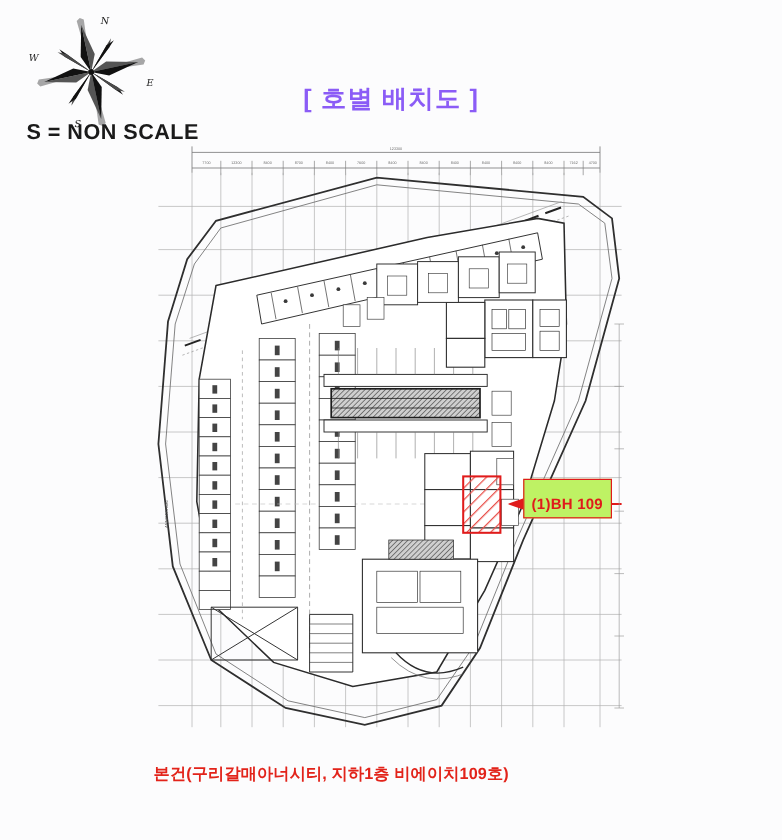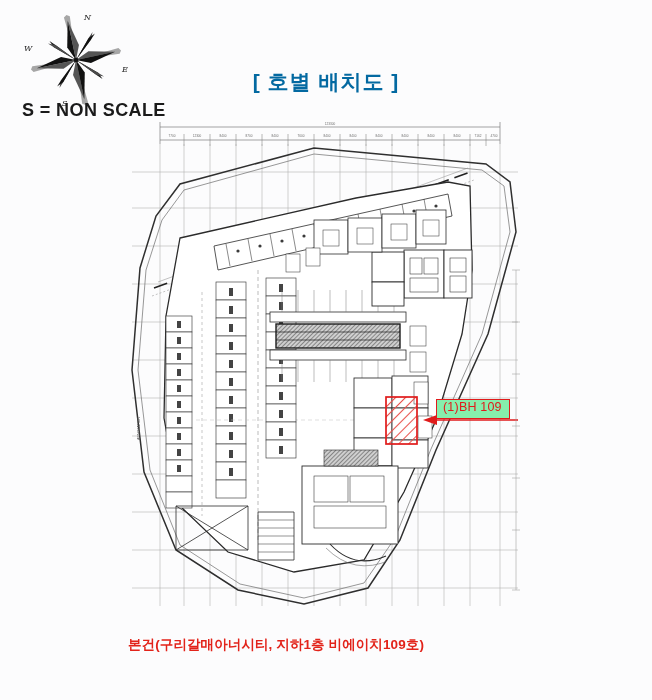--- a/index.html
+++ b/index.html
@@ -16,34 +16,34 @@
   .compass-svg{position:absolute;left:10px;top:2px;}
   .scale-note{
     position:absolute;left:14px;top:92px;
     font-size:18px;font-weight:bold;color:#1a1a1a;letter-spacing:.4px;
     white-space:nowrap;
   }
 
   
   .title{
     position:absolute;left:0;top:68px;width:652px;
-    text-align:center;font-size:21px;font-weight:bold;color:#0369a1;
+    text-align:center;font-size:21px;font-weight:bold;color:#8b5cf6;
     letter-spacing:1px;
   }
 
   
   .plan-wrap{position:absolute;left:118px;top:120px;width:420px;height:505px;}
   .plan-svg{display:block;}
 
   
   .callout{
     position:absolute;left:436px;top:399px;
-    border:1.4px solid #e01b1b;background:#86efac;
-    padding:1px 7px 3px 6px;
-    font-size:12.5px;font-weight:normal;color:#e01b1b;
+    border:1.4px solid #e01b1b;background:#bef264;
+    padding:14px 7px 3px 6px;
+    font-size:12.5px;font-weight:bold;color:#e01b1b;
     line-height:1.1;white-space:nowrap;letter-spacing:.2px;
   }
 
   
   .caption{
     position:absolute;left:0;top:636px;width:552px;
     text-align:center;font-size:13.5px;font-weight:bold;color:#e2231a;
     letter-spacing:.1px;
   }
 </style>

